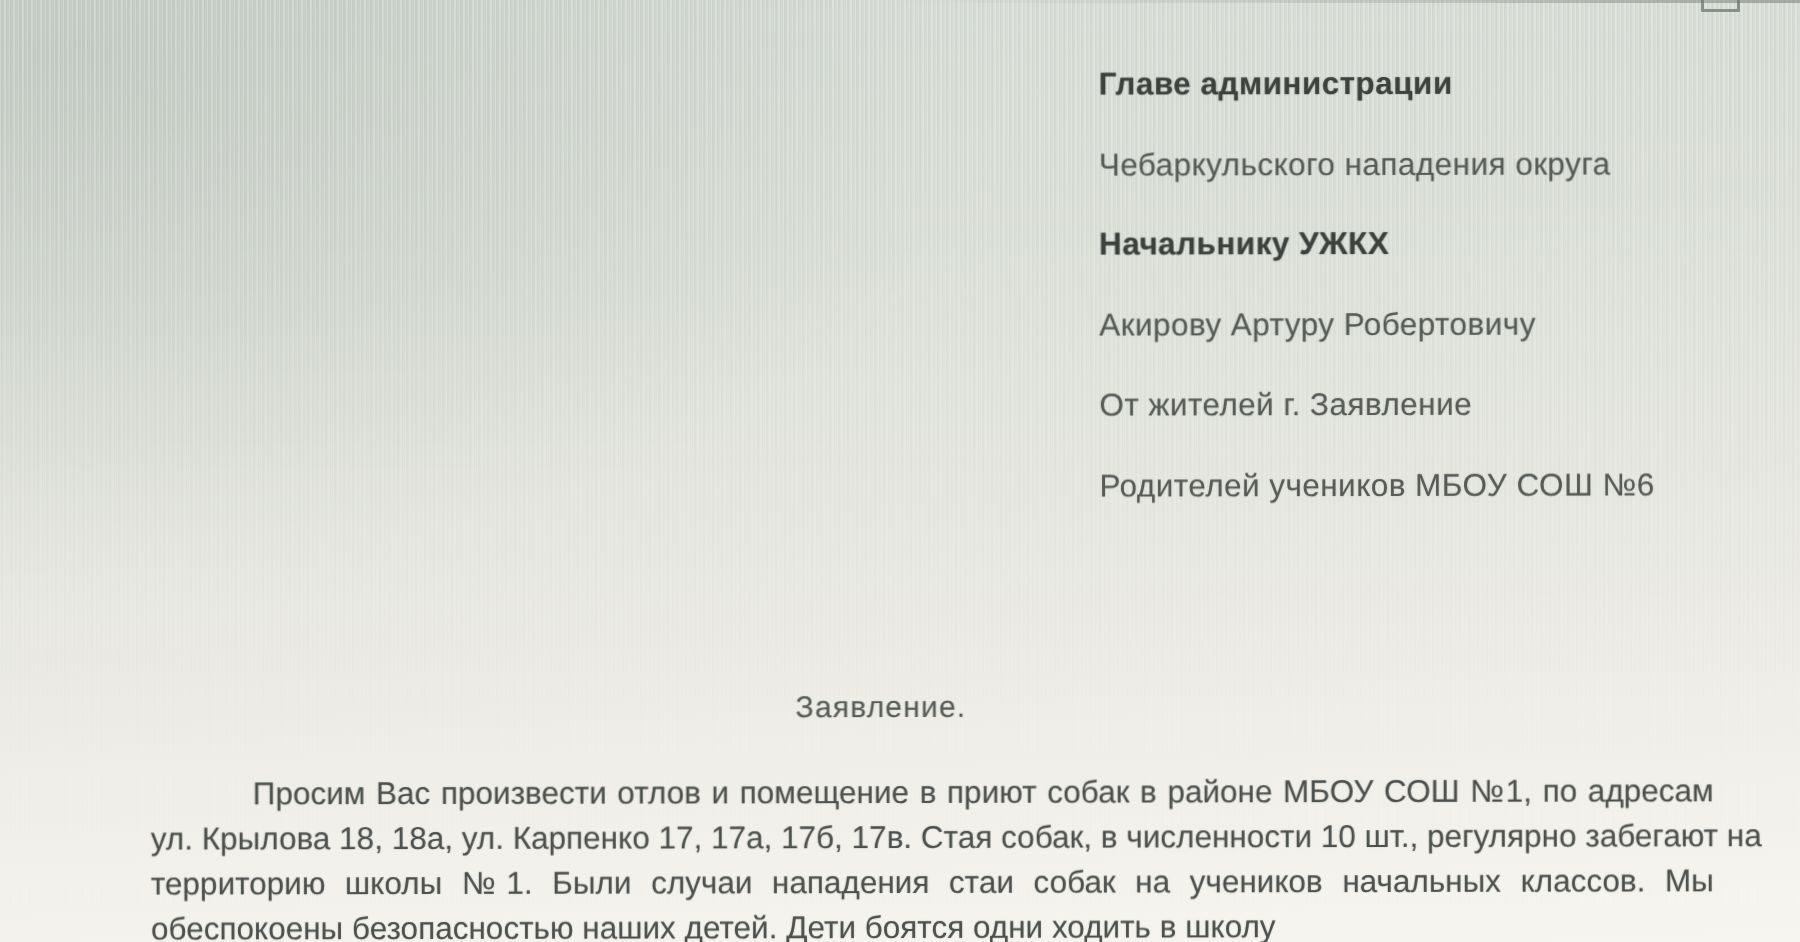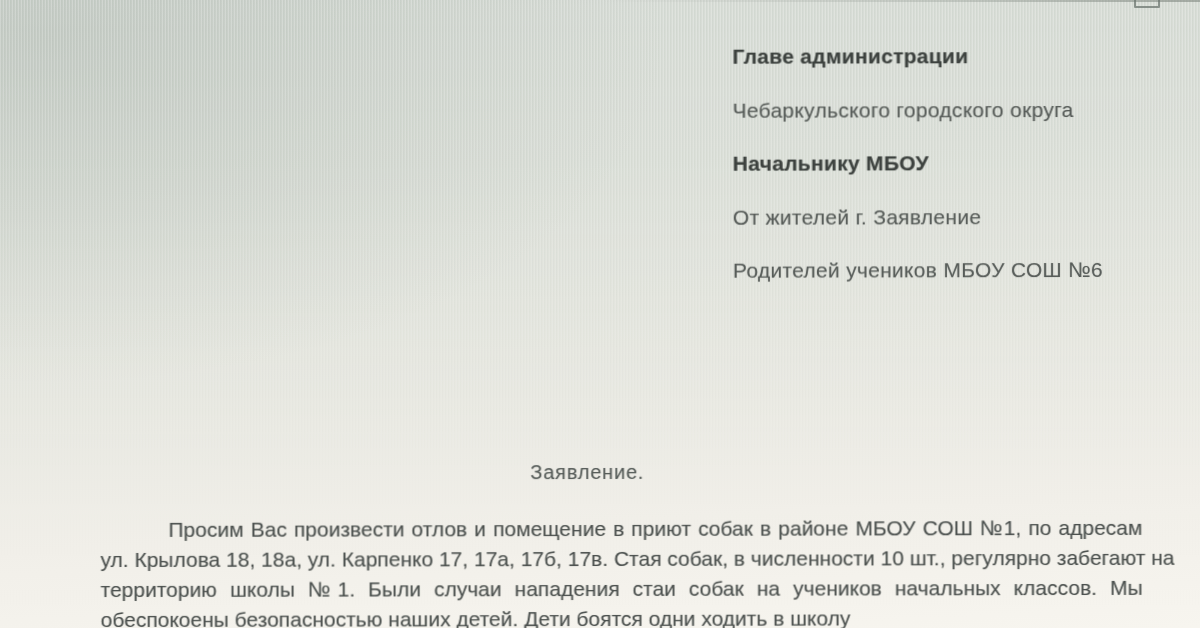--- a/index.html
+++ b/index.html
@@ -92,22 +92,23 @@
 <div id="page">
 
   <div class="screen-texture"></div>
   <div class="top-edge-line"></div>
   <div class="crop-artifact"></div>
 
   <div class="doc-layer">
 
     <div class="recipient">
       <div class="line bold">Главе администрации</div>
-      <div class="line">Чебаркульского городского округа</div>
-      <div class="line bold">Начальнику МБОУ</div>
+      <div class="line">Чебаркульского нападения округа</div>
+      <div class="line bold">Начальнику УЖКХ</div>
+      <div class="line">Акирову Артуру Робертовичу</div>
       <div class="line">От жителей г. Заявление</div>
       <div class="line">Родителей учеников МБОУ СОШ №6</div>
     </div>
 
     <div class="doc-title">Заявление.</div>
 
     <div class="doc-body">
       <div class="bline first">Просим Вас произвести отлов и помещение в приют собак в районе МБОУ СОШ №1, по адресам</div>
       <div class="bline">ул. Крылова 18, 18а, ул. Карпенко 17, 17а, 17б, 17в. Стая собак, в численности 10 шт., регулярно забегают на</div>
       <div class="bline">территорию школы №1. Были случаи нападения стаи собак на учеников начальных классов. Мы</div>

